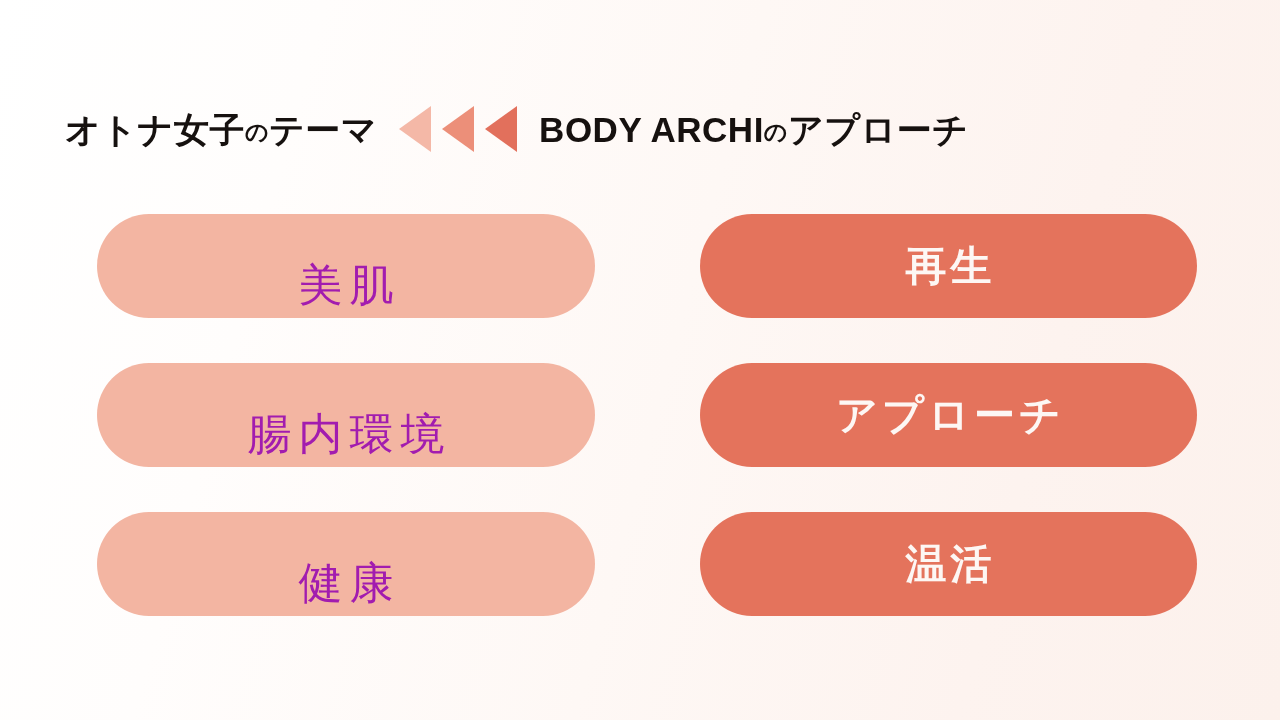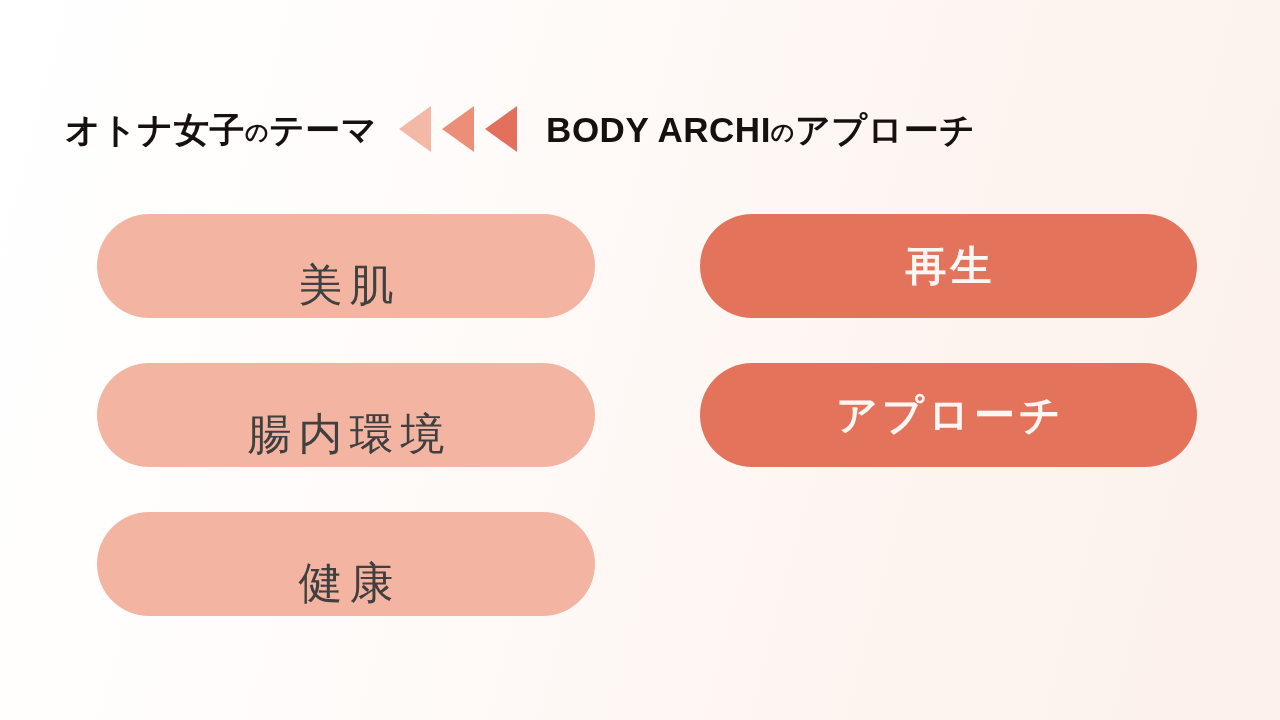--- a/index.html
+++ b/index.html
@@ -50,21 +50,21 @@
   }
   .heading-left {
     width: 400px;
     text-align: right;
     padding-right: 22px;
     box-sizing: border-box;
   }
   .heading-right {
     width: 500px;
     text-align: left;
-    padding-left: 29px;
+    padding-left: 22px;
     box-sizing: border-box;
   }
   .heading .small-no {
     font-size: 23px;
     font-weight: 700;
     vertical-align: 2px;
   }
 
   
   .arrows {
@@ -115,21 +115,21 @@
   }
   .pill-right {
     background: #e4735c;
   }
 
   .pill-label {
     line-height: 1;
     white-space: nowrap;
   }
   .pill-left .pill-label {
-    color: #404040;
+    color: #a21caf;
     font-family: "Liberation Serif", "DejaVu Serif", serif;
     font-weight: 400;
     font-size: 44px;
     letter-spacing: 7px;
     text-indent: 7px;
     margin-top: 40px;
   }
   .pill-right .pill-label {
     color: #fdf7f4;
     font-family: "Liberation Sans", "DejaVu Sans", sans-serif;
@@ -176,17 +176,20 @@
       </div>
     </div>
 
     <div class="col col-right">
       <div class="pill pill-right">
         <span class="pill-label">再生</span>
       </div>
       <div class="pill pill-right">
         <span class="pill-label">アプローチ</span>
       </div>
+      <div class="pill pill-right">
+        <span class="pill-label">温活</span>
+      </div>
     </div>
 
   </div>
 
 </div>
 
 </body></html>

